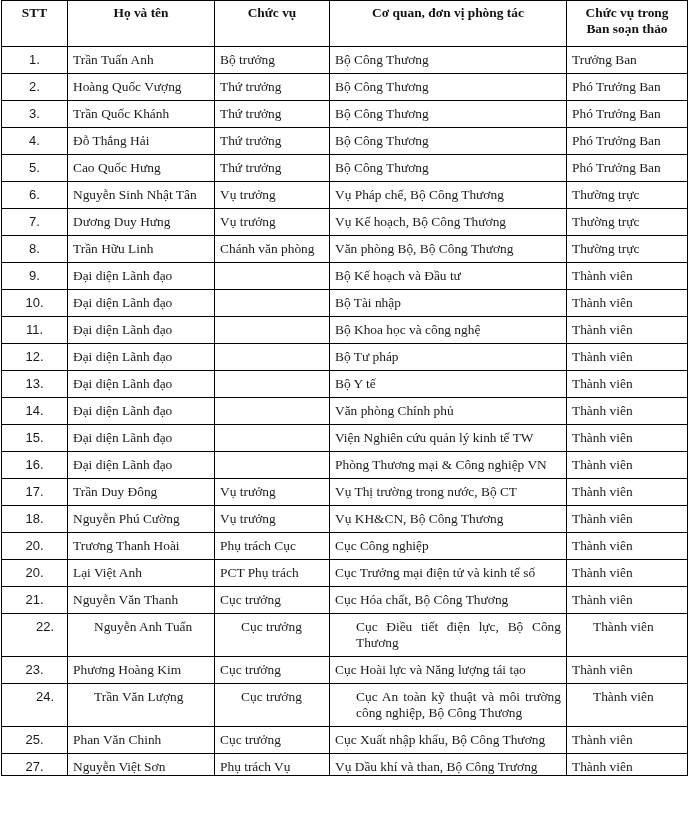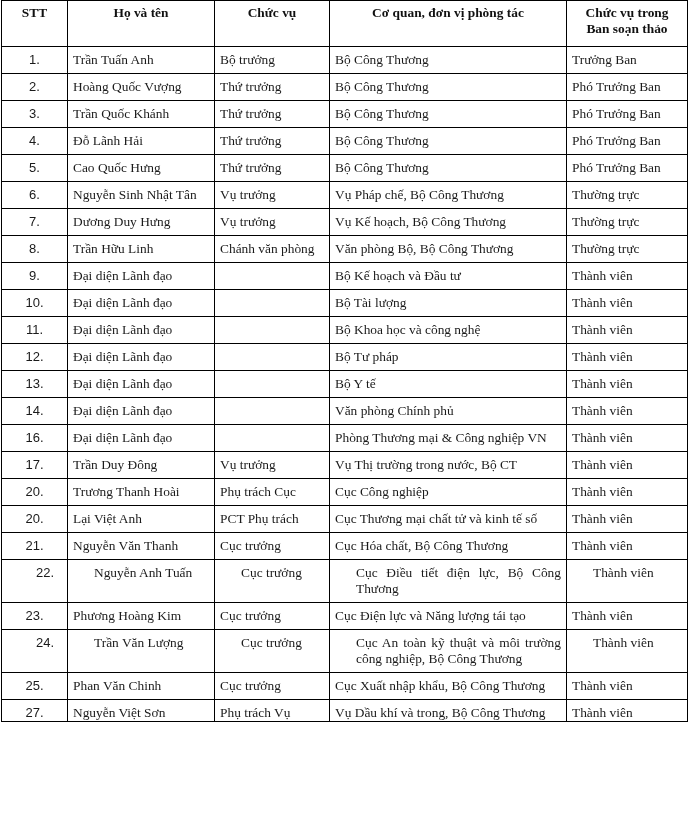--- a/index.html
+++ b/index.html
@@ -76,21 +76,21 @@
       </tr>
       <tr class="r1">
         <td class="stt">3.</td>
         <td>Trần Quốc Khánh</td>
         <td>Thứ trưởng</td>
         <td class="org">Bộ Công Thương</td>
         <td>Phó Trưởng Ban</td>
       </tr>
       <tr class="r1">
         <td class="stt">4.</td>
-        <td>Đỗ Lãnh Hải</td>
+        <td>Đỗ Thắng Hải</td>
         <td>Thứ trưởng</td>
         <td class="org">Bộ Công Thương</td>
         <td>Phó Trưởng Ban</td>
       </tr>
       <tr class="r1">
         <td class="stt">5.</td>
         <td>Cao Quốc Hưng</td>
         <td>Thứ trưởng</td>
         <td class="org">Bộ Công Thương</td>
         <td>Phó Trưởng Ban</td>
@@ -120,21 +120,21 @@
         <td class="stt">9.</td>
         <td>Đại diện Lãnh đạo</td>
         <td></td>
         <td class="org">Bộ Kế hoạch và Đầu tư</td>
         <td>Thành viên</td>
       </tr>
       <tr class="r1">
         <td class="stt">10.</td>
         <td>Đại diện Lãnh đạo</td>
         <td></td>
-        <td class="org">Bộ Tài lượng</td>
+        <td class="org">Bộ Tài nhập</td>
         <td>Thành viên</td>
       </tr>
       <tr class="r1">
         <td class="stt">11.</td>
         <td>Đại diện Lãnh đạo</td>
         <td></td>
         <td class="org">Bộ Khoa học và công nghệ</td>
         <td>Thành viên</td>
       </tr>
       <tr class="r1">
@@ -149,86 +149,100 @@
         <td>Đại diện Lãnh đạo</td>
         <td></td>
         <td class="org">Bộ Y tế</td>
         <td>Thành viên</td>
       </tr>
       <tr class="r1">
         <td class="stt">14.</td>
         <td>Đại diện Lãnh đạo</td>
         <td></td>
         <td class="org">Văn phòng Chính phủ</td>
+        <td>Thành viên</td>
+      </tr>
+      <tr class="r1">
+        <td class="stt">15.</td>
+        <td>Đại diện Lãnh đạo</td>
+        <td></td>
+        <td class="org">Viện Nghiên cứu quản lý kinh tế TW</td>
         <td>Thành viên</td>
       </tr>
       <tr class="r1">
         <td class="stt">16.</td>
         <td>Đại diện Lãnh đạo</td>
         <td></td>
         <td class="org">Phòng Thương mại &amp; Công nghiệp VN</td>
         <td>Thành viên</td>
       </tr>
       <tr class="r1">
         <td class="stt">17.</td>
         <td>Trần Duy Đông</td>
         <td>Vụ trưởng</td>
         <td class="org">Vụ Thị trường trong nước, Bộ CT</td>
+        <td>Thành viên</td>
+      </tr>
+      <tr class="r1">
+        <td class="stt">18.</td>
+        <td>Nguyễn Phú Cường</td>
+        <td>Vụ trưởng</td>
+        <td class="org">Vụ KH&amp;CN, Bộ Công Thương</td>
         <td>Thành viên</td>
       </tr>
       <tr class="r1">
         <td class="stt">20.</td>
         <td>Trương Thanh Hoài</td>
         <td>Phụ trách Cục</td>
         <td class="org">Cục Công nghiệp</td>
         <td>Thành viên</td>
       </tr>
       <tr class="r1">
         <td class="stt">20.</td>
         <td>Lại Việt Anh</td>
         <td>PCT Phụ trách</td>
-        <td class="org">Cục Thương mại chất tử và kinh tế số</td>
+        <td class="org">Cục Trưởng mại điện tử và kinh tế số</td>
         <td>Thành viên</td>
       </tr>
       <tr class="r1">
         <td class="stt">21.</td>
         <td>Nguyễn Văn Thanh</td>
         <td>Cục trưởng</td>
         <td class="org">Cục Hóa chất, Bộ Công Thương</td>
         <td>Thành viên</td>
       </tr>
       <tr class="r2">
         <td class="stt">22.</td>
         <td>Nguyễn Anh Tuấn</td>
         <td>Cục trưởng</td>
         <td class="org">Cục Điều tiết điện lực, Bộ Công Thương</td>
         <td>Thành viên</td>
       </tr>
       <tr class="r1">
         <td class="stt">23.</td>
         <td>Phương Hoàng Kim</td>
         <td>Cục trưởng</td>
-        <td class="org">Cục Điện lực và Năng lượng tái tạo</td>
+        <td class="org">Cục Hoài lực và Năng lượng tái tạo</td>
         <td>Thành viên</td>
       </tr>
       <tr class="r2">
         <td class="stt">24.</td>
         <td>Trần Văn Lượng</td>
         <td>Cục trưởng</td>
         <td class="org">Cục An toàn kỹ thuật và môi trường công nghiệp, Bộ Công Thương</td>
         <td>Thành viên</td>
       </tr>
       <tr class="r1">
         <td class="stt">25.</td>
         <td>Phan Văn Chinh</td>
         <td>Cục trưởng</td>
         <td class="org">Cục Xuất nhập khẩu, Bộ Công Thương</td>
         <td>Thành viên</td>
       </tr>
       <tr class="rlast">
         <td class="stt">27.</td>
         <td>Nguyễn Việt Sơn</td>
         <td>Phụ trách Vụ</td>
-        <td class="org">Vụ Dầu khí và trong, Bộ Công Thương</td>
+        <td class="org">Vụ Dầu khí và than, Bộ Công Trương</td>
         <td>Thành viên</td>
       </tr>
     </tbody>
 </table>
 
 </body></html>

